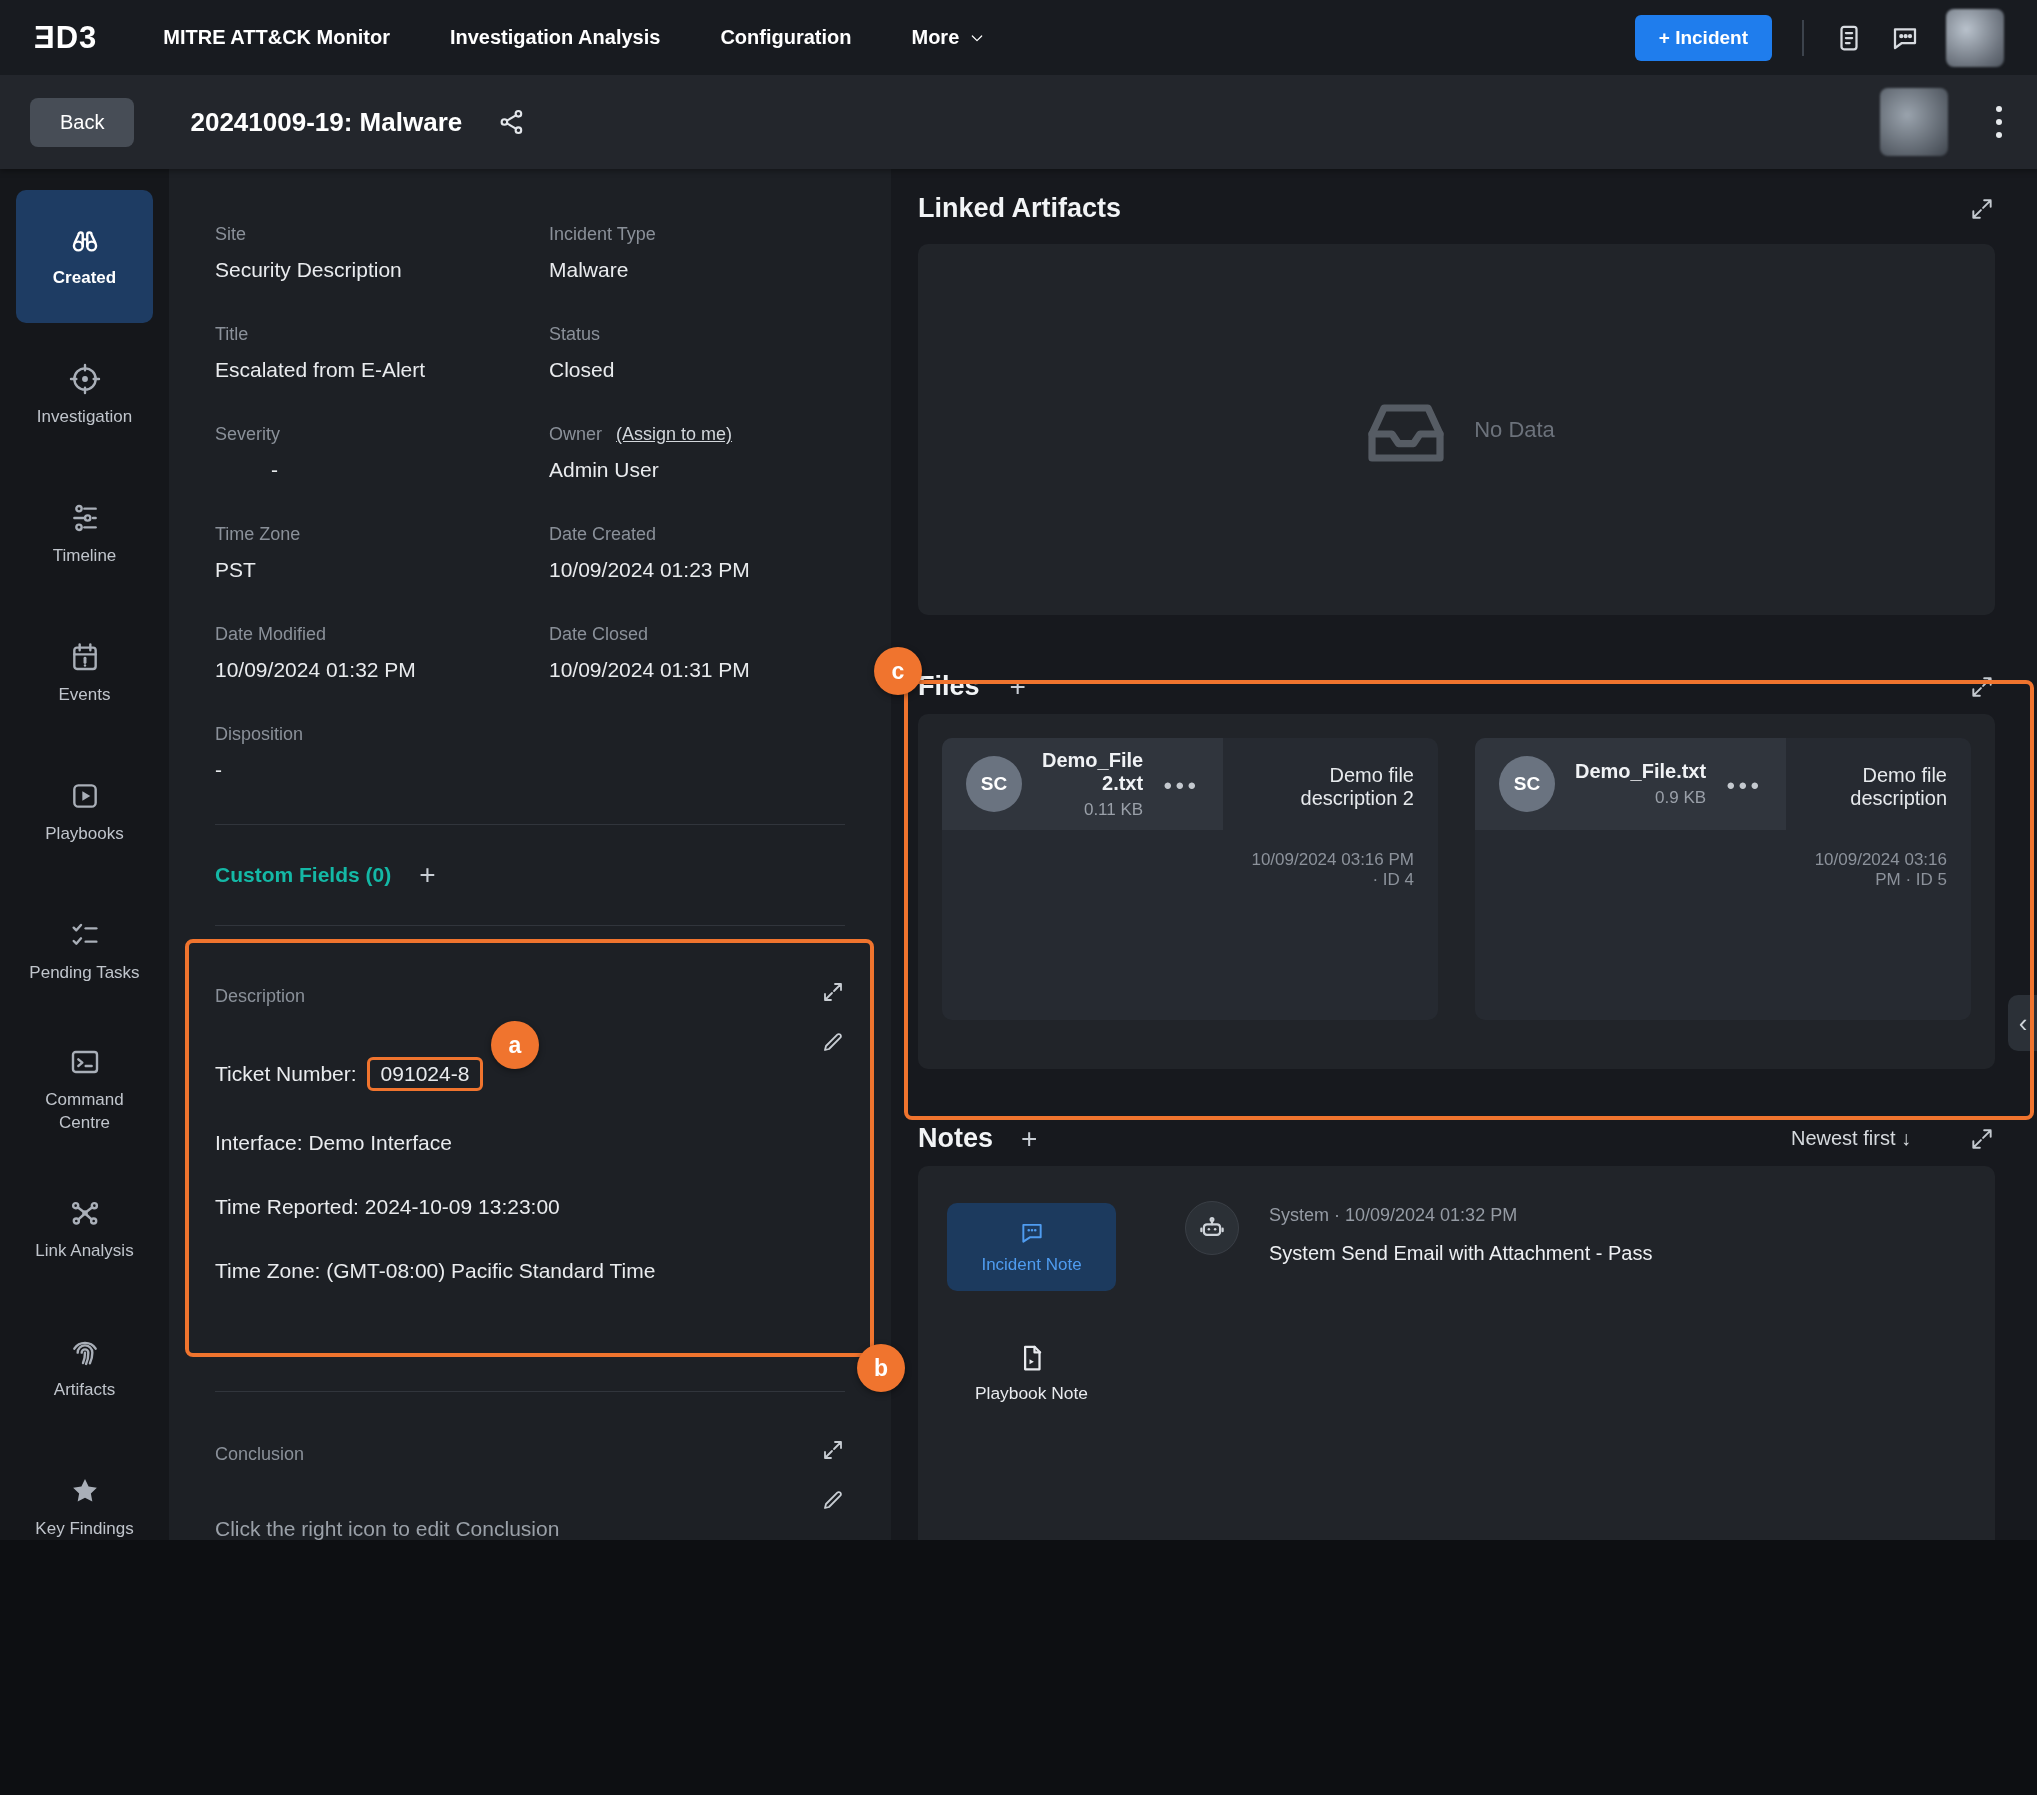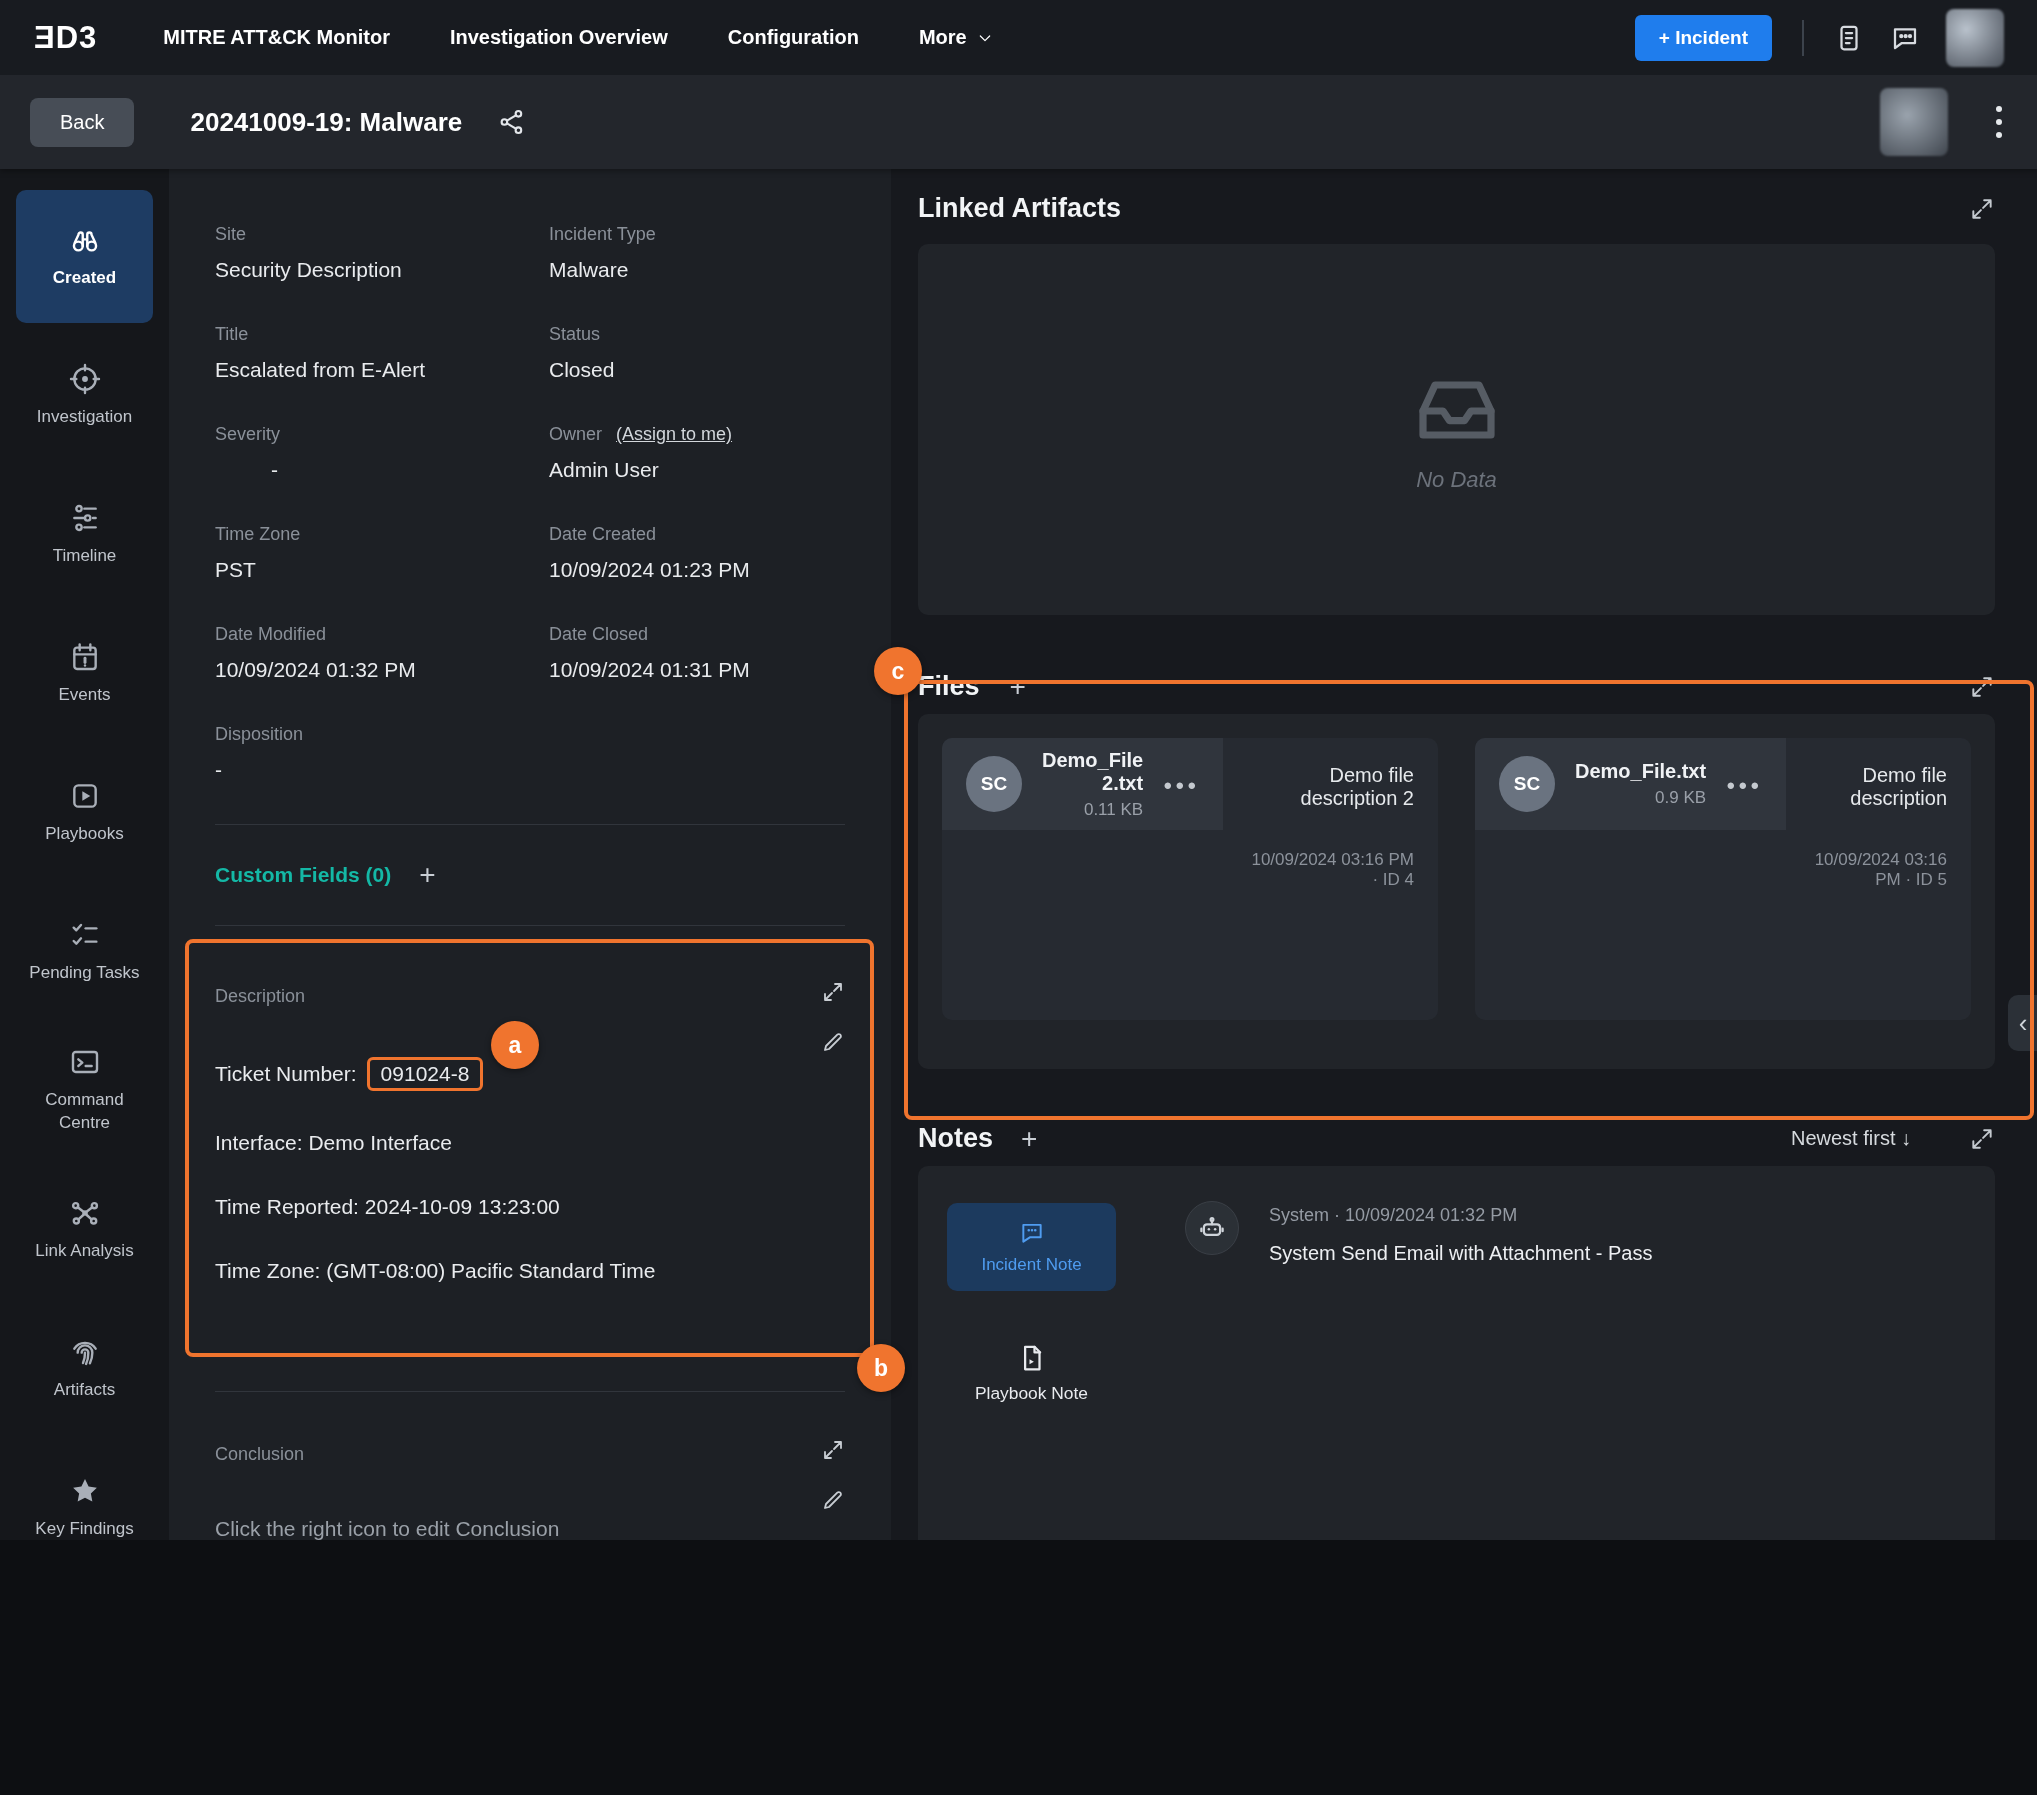--- a/index.html
+++ b/index.html
@@ -76,21 +76,21 @@
   .concl-section{padding-top:52px;height:404px;}
   .concl-text{margin-top:52px;font-size:21px;color:#9aa0a8;}
 
   
   .right-col{position:absolute;left:892px;top:168px;right:0;bottom:0;background:var(--right-bg);padding:0 43px 0 26px;overflow:hidden;}
   .sec-header{display:flex;align-items:center;}
   .sec-title{font-size:27px;font-weight:700;color:#f2f4f6;}
   .sec-spacer{flex:1;}
   .expand-btn{color:#c4c9cf;cursor:pointer;}
   .la-header{margin-top:25px;}
-  .la-panel{margin-top:20px;height:371px;background:var(--panel);border-radius:10px;display:flex;flex-direction:column;align-items:center;justify-content:center;gap:20px;font-style:italic;}
+  .la-panel{margin-top:20px;height:371px;background:var(--panel);border-radius:10px;display:flex;flex-direction:row;align-items:center;justify-content:center;gap:20px;}
   .nodata-icon{color:#565c64;}
   .nodata-text{font-size:22px;color:#6c727b;}
 
   .files-header{margin-top:56px;gap:30px;}
   .files-panel{margin-top:12px;height:355px;background:var(--panel);border-radius:10px;padding:24px;display:flex;gap:37px;}
   .file-card{width:496px;height:282px;background:var(--card);border-radius:10px;overflow:hidden;cursor:pointer;display:flex;flex-direction:row;text-align:right;}
   .fc-head{height:92px;background:var(--card-head);display:flex;align-items:center;padding:0 24px;gap:20px;}
   .fc-avatar{width:56px;height:56px;border-radius:50%;background:#6a7380;color:#fff;font-size:19px;font-weight:700;display:flex;align-items:center;justify-content:center;flex:none;}
   .fc-name{font-size:20px;font-weight:600;color:#f0f2f5;}
   .fc-size{font-size:17px;color:#9aa0a9;margin-top:5px;}
@@ -133,21 +133,21 @@
 
 <div class="app">
 
   <header class="topnav">
     <div class="logo">ƎD3</div>
     <nav class="topnav-items">
       <div class="topnav-item">
           <span>MITRE ATT&amp;CK Monitor</span>
         </div>
       <div class="topnav-item">
-          <span>Investigation Overview</span>
+          <span>Investigation Analysis</span>
         </div>
       <div class="topnav-item">
           <span>Configuration</span>
         </div>
       <div class="topnav-item">
         <span>More</span>
         <svg class="ic chev" viewBox="0 0 24 24">
             <path d="M5 9l7 7 7-7"></path>
           </svg>
       </div>

